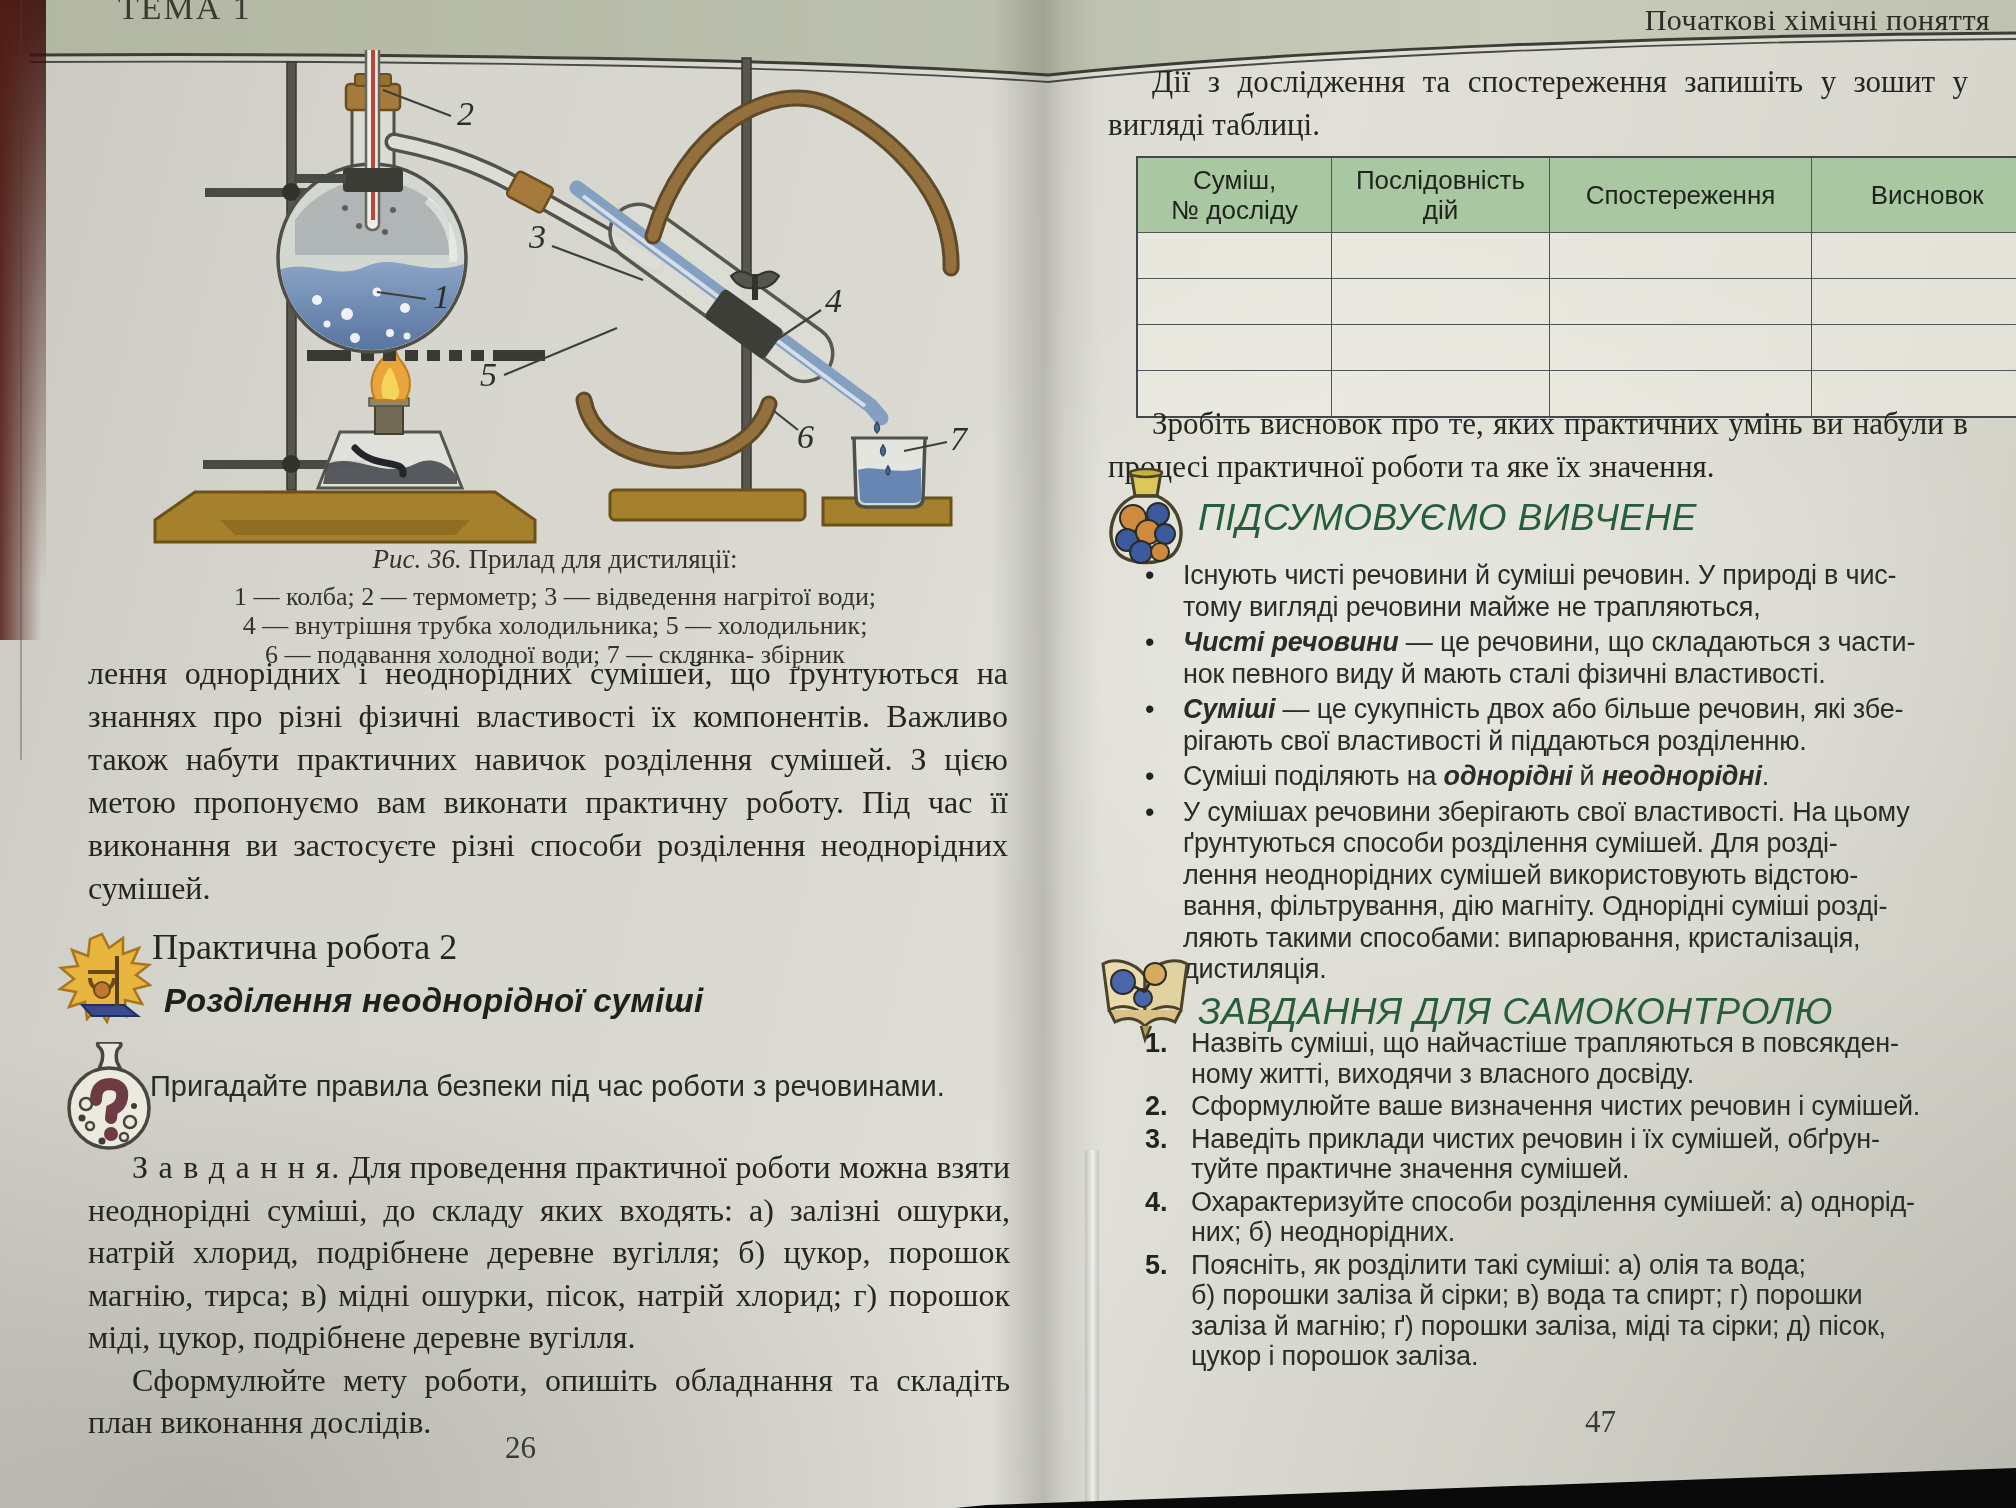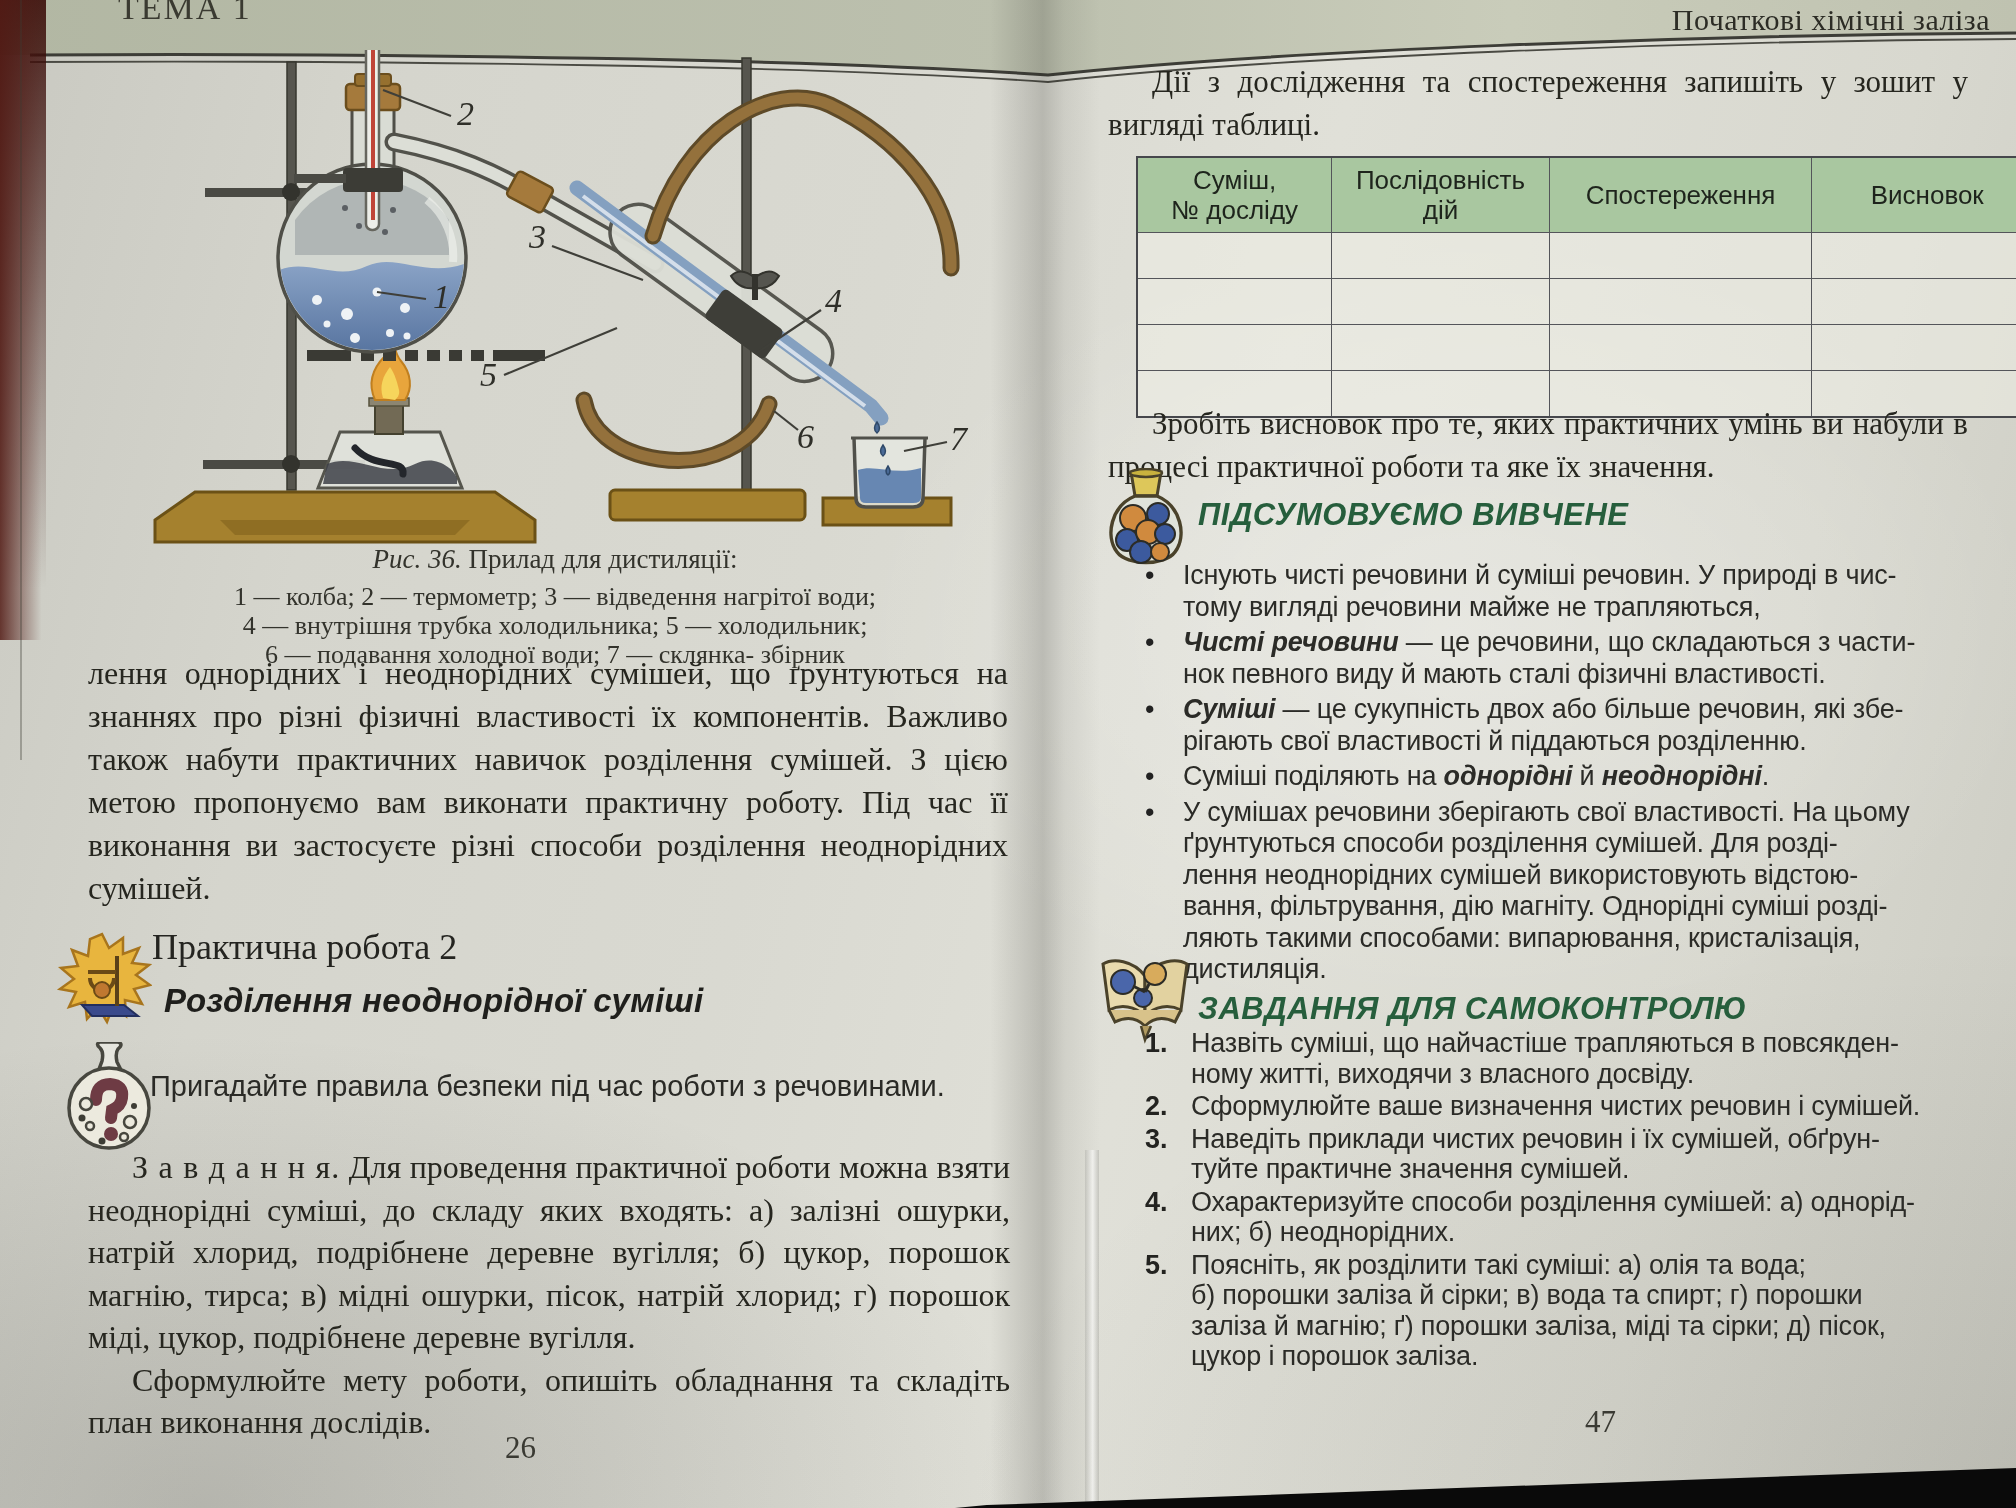--- a/index.html
+++ b/index.html
@@ -43,22 +43,22 @@
   .pgnum-l{left:505px;top:1430px;font-size:31px;color:#3a3a33;}
   
   .intro{left:1108px;top:60px;width:860px;font-size:31px;line-height:43px;text-align:justify;text-indent:44px;}
   .rtable{left:1136px;top:156px;width:908px;border-collapse:collapse;background:rgba(238,238,230,0.55);}
   .rtable th,.rtable td{border:1.6px solid #54555a;}
   .rtable{border:2.5px solid #46474c;}
   .rtable th{height:70px;font-family:"Liberation Sans",sans-serif;font-weight:normal;font-size:26px;
              line-height:30px;color:#1e241c;white-space:pre-line;padding:2px 4px;}
   .rtable td{height:43px;}
   .conclusion{left:1108px;top:402px;width:860px;font-size:31px;line-height:43px;text-align:justify;text-indent:44px;}
-  .sec-title{font-family:"Liberation Sans",sans-serif;font-weight:bold;font-style:italic;
-             font-size:31px;letter-spacing:0.5px;}
+  .sec-title{font-family:"Liberation Sans",sans-serif;font-weight:normal;font-style:italic;
+             font-size:37px;letter-spacing:0.5px;}
   .sum-title{left:1198px;top:497px;}
   .chk-title{left:1198px;top:991px;}
   .blist{left:1145px;top:560px;width:832px;}
   .blist .li{display:flex;margin-bottom:4px;}
   .blist .dot{width:38px;flex:none;font-family:"Liberation Sans",sans-serif;font-size:27px;line-height:31.5px;color:#222;}
   .btx{font-family:"Liberation Sans",sans-serif;font-size:27px;line-height:31.5px;color:#2b2b27;
        white-space:pre-line;letter-spacing:-0.2px;}
   .bi{font-weight:bold;font-style:italic;}
   .nlist{left:1145px;top:1028px;width:832px;}
   .nlist .li{display:flex;margin-bottom:2px;}
@@ -82,21 +82,21 @@
           <stop offset="0.5" stop-color="#bcc0ae"></stop>
         <stop offset="0.75" stop-color="#c9ccba"></stop>
           <stop offset="1" stop-color="#bfc2b0"></stop>
       </linearGradient>
     </defs>
     <path d="M0 0 H2016 V33 C1700 35 1280 50 1048 75 C820 59 400 53 30 55 L0 55 Z" fill="url(#bandg)"></path>
     <path d="M30 55 C400 53 820 59 1048 75 C1280 50 1700 35 2016 33" fill="none" stroke="#3d3d37" stroke-width="3"></path>
     <path d="M30 62 C400 60 820 66 1048 82 C1280 56 1700 41 2016 39" fill="none" stroke="#4a4a43" stroke-width="1.8"></path>
   </svg>
   <div class="abs tema">ТЕМА 1</div>
-  <div class="abs hdr-right">Початкові хімічні заліза</div>
+  <div class="abs hdr-right">Початкові хімічні поняття</div>
 
   <svg class="abs fig" width="955" height="610" viewBox="0 0 955 610">
     <defs>
       <linearGradient id="liq" x1="0" y1="0" x2="0" y2="1">
         <stop offset="0" stop-color="#8aa3c6"></stop>
           <stop offset="1" stop-color="#56739f"></stop>
       </linearGradient>
       <clipPath id="flaskclip">
           <circle cx="317" cy="208" r="92"></circle>
         </clipPath>

